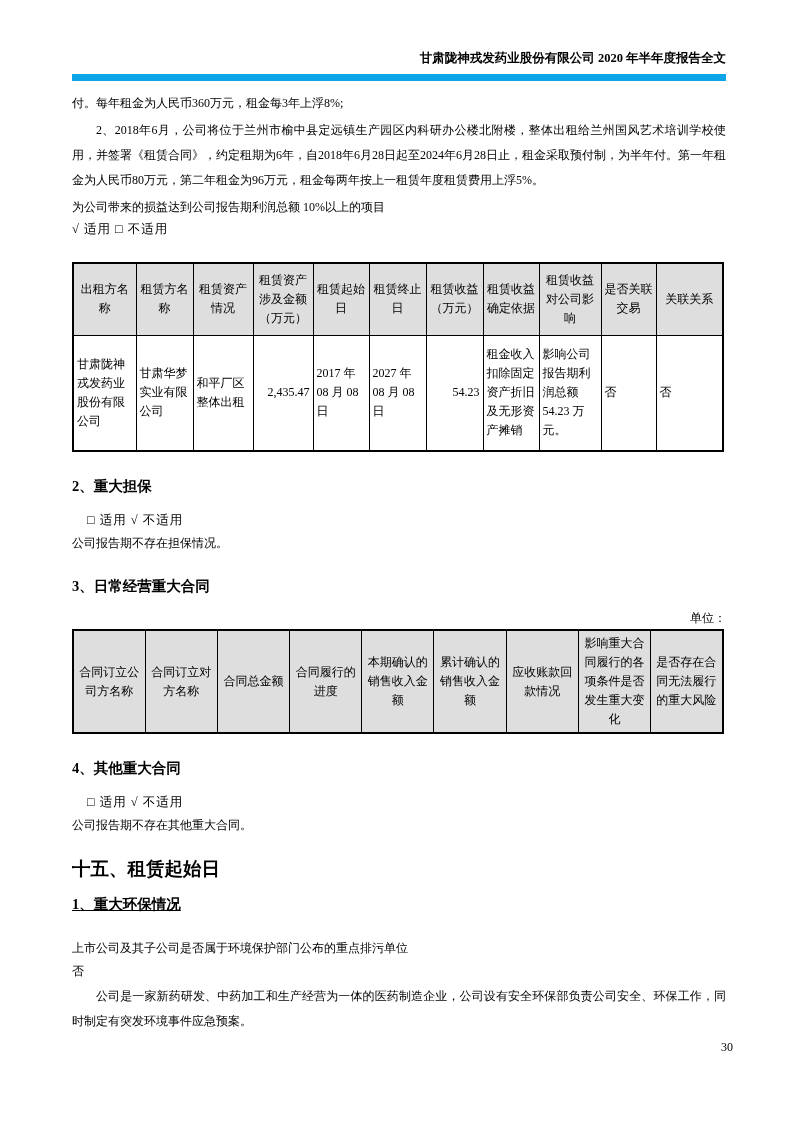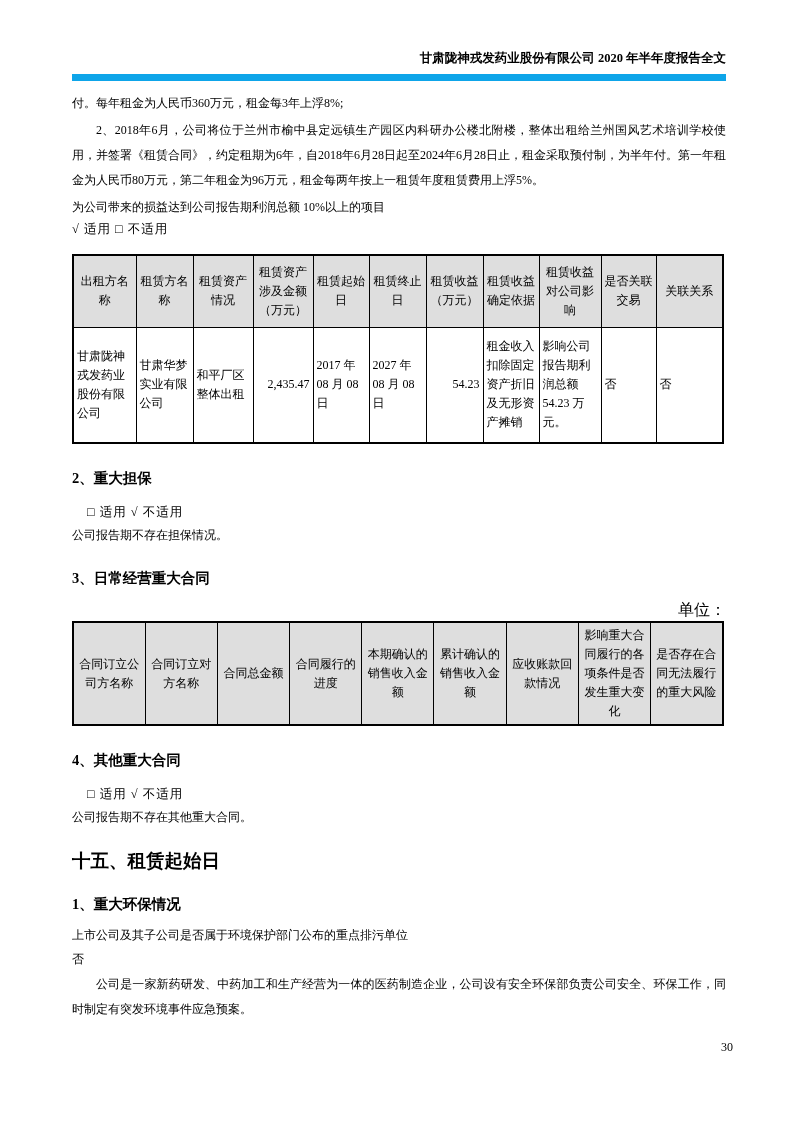--- a/index.html
+++ b/index.html
@@ -14,23 +14,23 @@
     text-align:right; font-size:12.5px; font-weight:bold;
     padding-bottom:7px; border-bottom:7px solid #0ea5e9;
   }
   .p-body { font-size:12px; line-height:25px; text-align:justify; margin-top:10px; }
   .p-body.indent { text-indent:2em; margin-top:2px; }
   .p-note { font-size:12px; line-height:17px; margin-top:6px; }
   .p-appl { font-size:12.5px; line-height:17px; margin-top:5px; letter-spacing:1px; }
   .h-sub { font-size:14.5px; font-weight:bold; margin-top:24px; line-height:20px; }
   .h-main { font-size:18.5px; font-weight:bold; margin-top:22px; line-height:26px; }
   .gap-sm { margin-top:16px;padding-left:15px; }
-  .unit-line { text-align:right; font-size:16px; margin-top:14px; line-height:16px; }
+  .unit-line { text-align:right; font-size:12px; margin-top:14px; line-height:16px; }
 
-  table { border-collapse:collapse; table-layout:fixed; width:650px; margin-top:16px; border:2px solid #000; }
+  table { border-collapse:collapse; table-layout:fixed; width:650px; margin-top:24px; border:2px solid #000; }
   td { border:1px solid #000; font-size:12px; line-height:19px; padding:3px 3px; vertical-align:middle; }
   .th { background:#dedede; text-align:center; }
   .lease-table .th { height:72px; }
   .lease-table .body-row td { height:116px; }
   .contract-table .th { height:81px; }
   td.num { text-align:right; }
   td.txt { text-align:left; }
 
   .page-number { position:absolute; right:60px; top:1040px; font-size:12px; }
   .cninfo { position:absolute; right:24px; top:1074px; text-align:right;
@@ -120,22 +120,22 @@
       <td class="th">是否存在合同无法履行的重大风险</td>
     </tr>
   </tbody>
     </table>
 
   <div class="h-sub">4、其他重大合同</div>
   <div class="p-appl gap-sm">□ 适用 √ 不适用</div>
   <div class="p-note">公司报告期不存在其他重大合同。</div>
 
   <div class="h-main">十五、租赁起始日</div>
-  <div class="h-sub" style="margin-top:20px;">1、重大环保情况</div>
-  <div class="p-note" style="margin-top:14px;font-family:Liberation Mono, monospace;">上市公司及其子公司是否属于环境保护部门公布的重点排污单位</div>
+  <div class="h-sub" style="margin-top:12px;text-decoration:underline;">1、重大环保情况</div>
+  <div class="p-note" style="margin-top:26px;">上市公司及其子公司是否属于环境保护部门公布的重点排污单位</div>
   <div class="p-note">否</div>
   <div class="p-body indent" style="margin-top:4px;">公司是一家新药研发、中药加工和生产经营为一体的医药制造企业，公司设有安全环保部负责公司安全、环保工作，同时制定有突发环境事件应急预案。</div>
 
   <div class="page-number">30</div>
 
   <div class="cninfo">
     <div class="brand-row">
       <span class="brand">cninf</span>
       <span>
         <svg width="22" height="20" viewBox="0 0 24 22">

